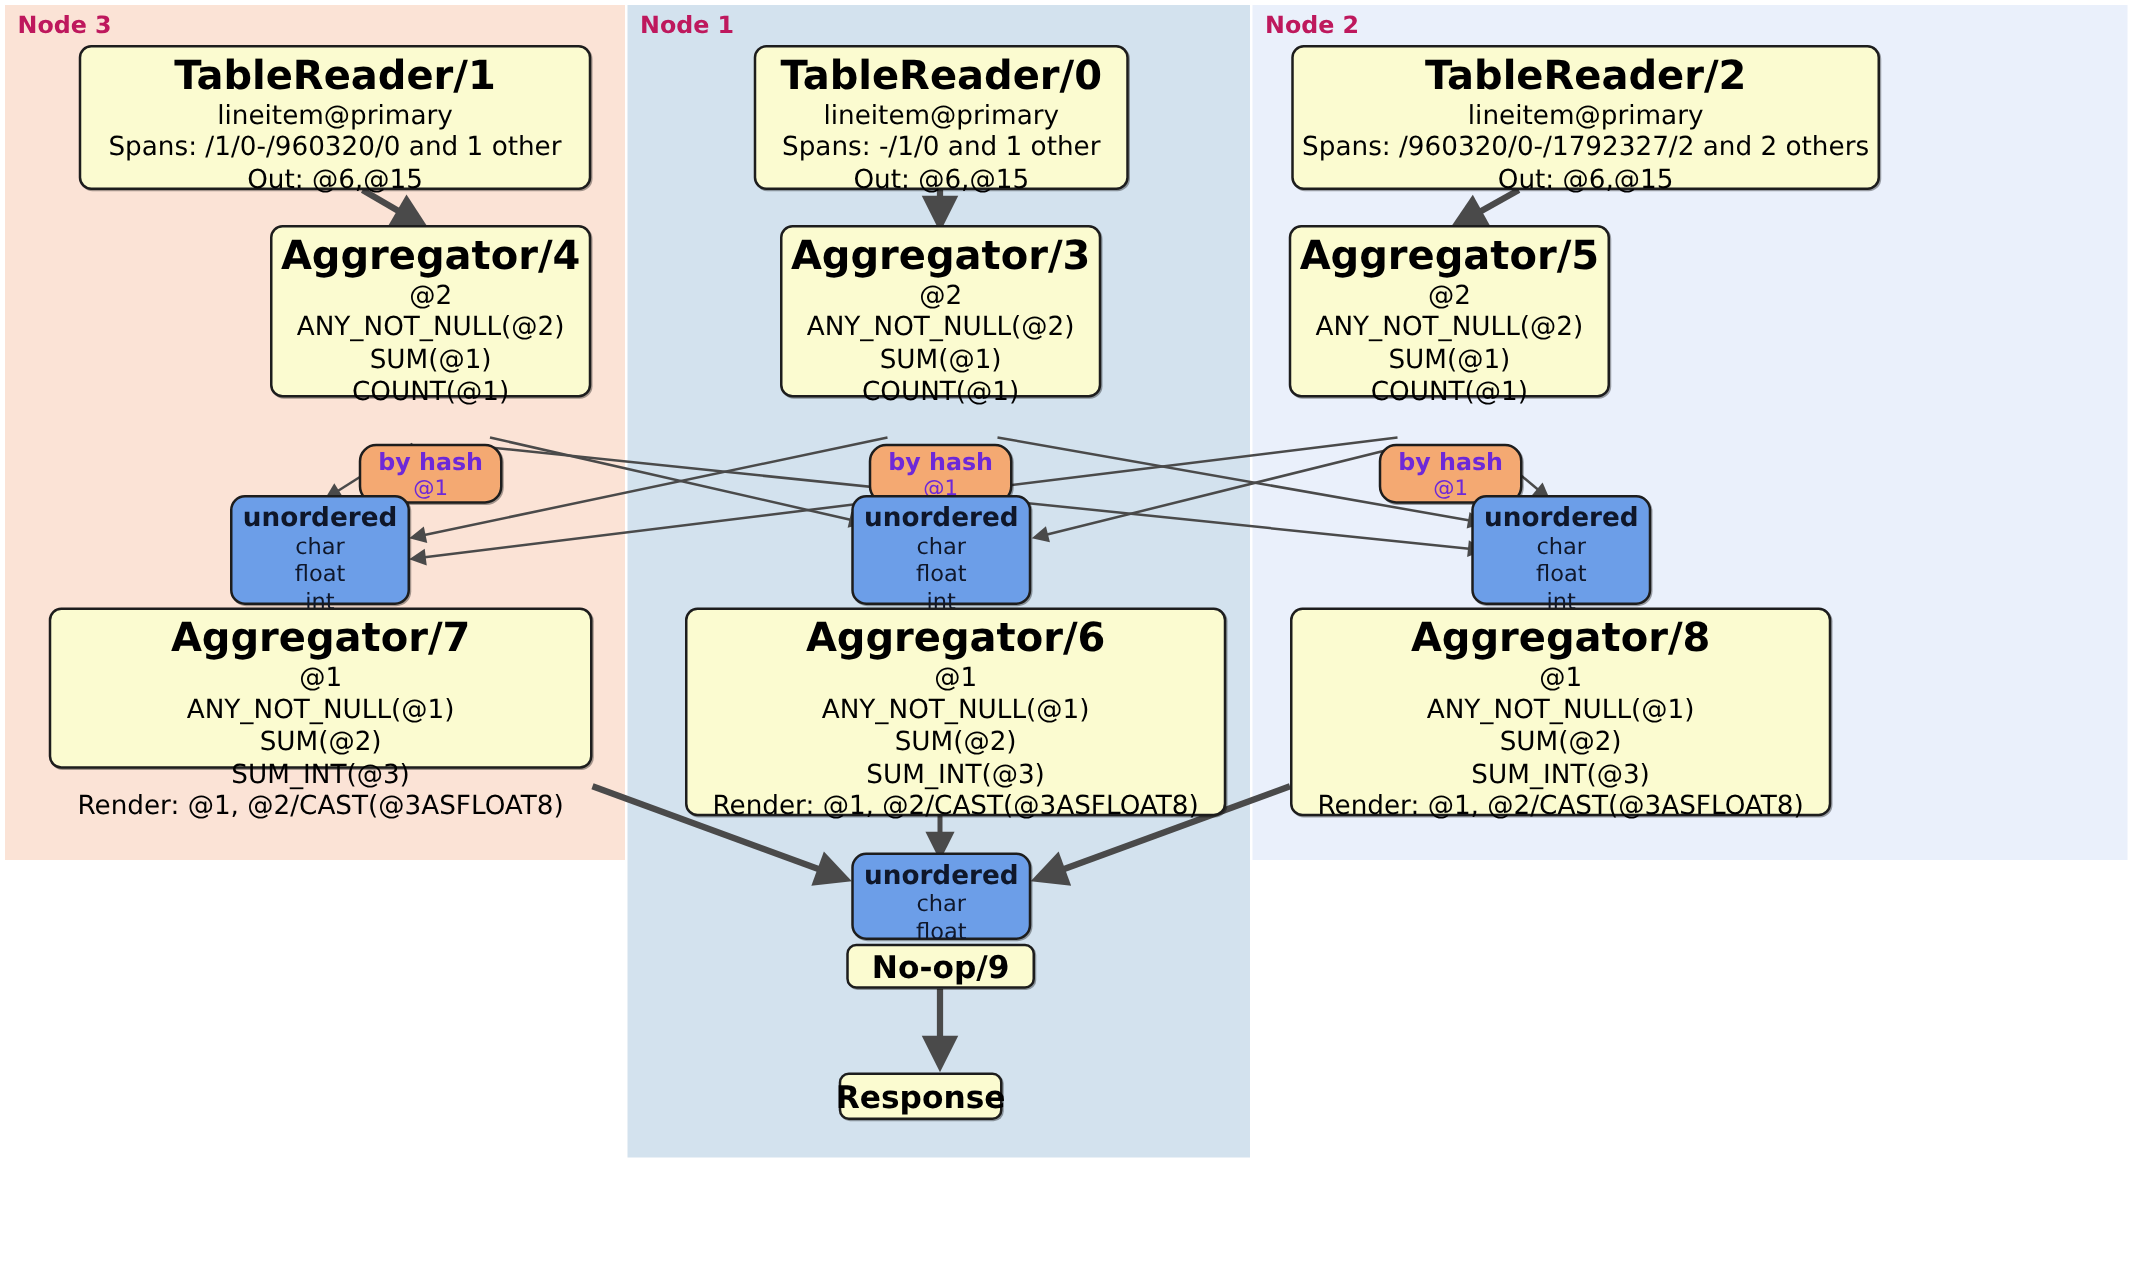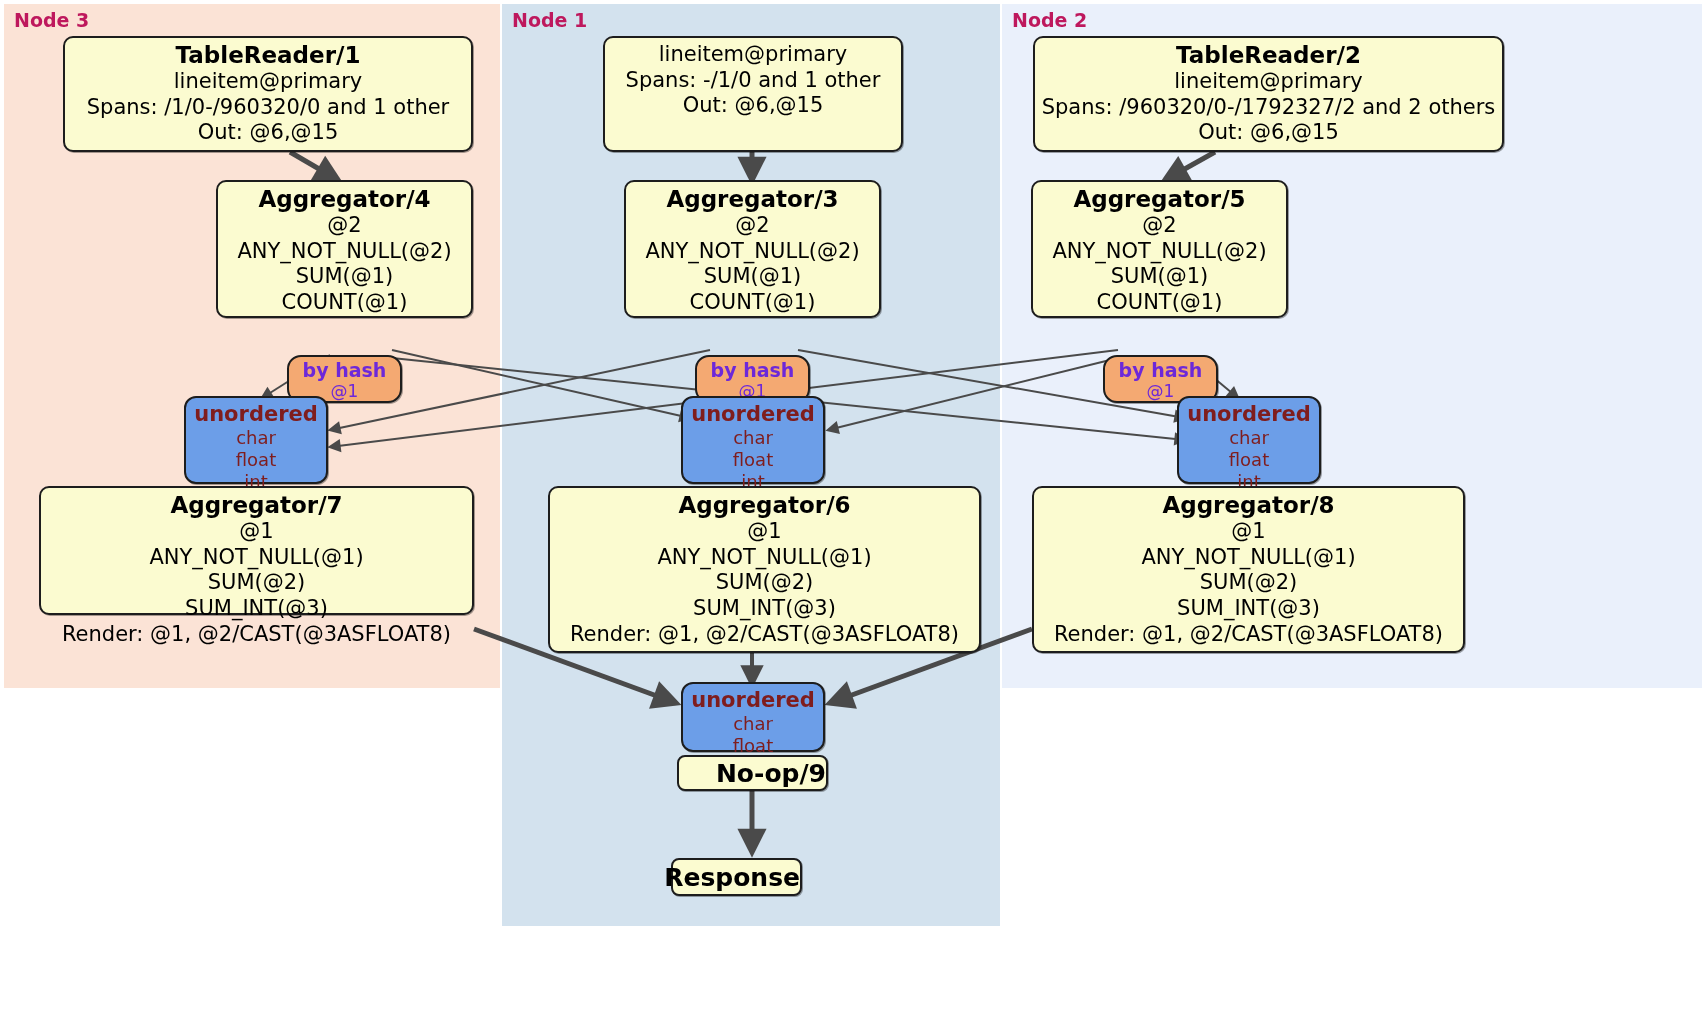--- a/index.html
+++ b/index.html
@@ -48,40 +48,40 @@
     box-sizing: border-box;
     background: #fbfbd0;
     border: 2px solid #1d1d1d;
     border-radius: 10px;
     text-align: center;
     color: #000000;
     padding-top: 4px;
     box-shadow: 1px 1px 0 rgba(0,0,0,0.35);
   }
   .proc-title {
-    font-size: 23px;
+    font-size: 32px;
     font-weight: bold;
     line-height: 1.18;
     white-space: nowrap;
     text-align: center;
   }
   .proc-line {
     font-size: 21px;
     line-height: 1.22;
     white-space: nowrap;
   }
 
   .sync-box {
     position: absolute;
     box-sizing: border-box;
     background: #6c9ee8;
     border: 2px solid #1d1d1d;
     border-radius: 12px;
     text-align: center;
-    color: #7f1d1d;
+    color: #0f172a;
     padding-top: 4px;
     box-shadow: 1px 1px 0 rgba(0,0,0,0.35);
   }
   .sync-title {
     font-size: 21px;
     font-weight: bold;
     line-height: 1.2;
     white-space: nowrap;
   }
   .sync-line {
@@ -117,21 +117,21 @@
   .flat-box {
     position: absolute;
     box-sizing: border-box;
     background: #fbfbd0;
     border: 2px solid #1d1d1d;
     border-radius: 8px;
     text-align: center;
     color: #000000;
     display: flex;
     align-items: center;
-    justify-content: flex-end;
+    justify-content: center;
     box-shadow: 1px 1px 0 rgba(0,0,0,0.35);
   }
   .flat-label {
     font-size: 25px;
     font-weight: bold;
     white-space: nowrap;
   }
 </style>
 </head>
 <body>
@@ -213,20 +213,21 @@
   <div class="proc-box" style="left:39px; top:486px; width:435px; height:129px;">
     <div class="proc-title">Aggregator/7</div>
     <div class="proc-line">@1</div>
     <div class="proc-line">ANY_NOT_NULL(@1)</div>
     <div class="proc-line">SUM(@2)</div>
     <div class="proc-line">SUM_INT(@3)</div>
     <div class="proc-line">Render: @1, @2/CAST(@3ASFLOAT8)</div>
   </div>
 
   <div class="proc-box" style="left:603px; top:36px; width:300px; height:116px;">
+    <div class="proc-title">TableReader/0</div>
     <div class="proc-line">lineitem@primary</div>
     <div class="proc-line">Spans: -/1/0 and 1 other</div>
     <div class="proc-line">Out: @6,@15</div>
   </div>
 
   <div class="proc-box" style="left:624px; top:180px; width:257px; height:138px;">
     <div class="proc-title">Aggregator/3</div>
     <div class="proc-line">@2</div>
     <div class="proc-line">ANY_NOT_NULL(@2)</div>
     <div class="proc-line">SUM(@1)</div>

